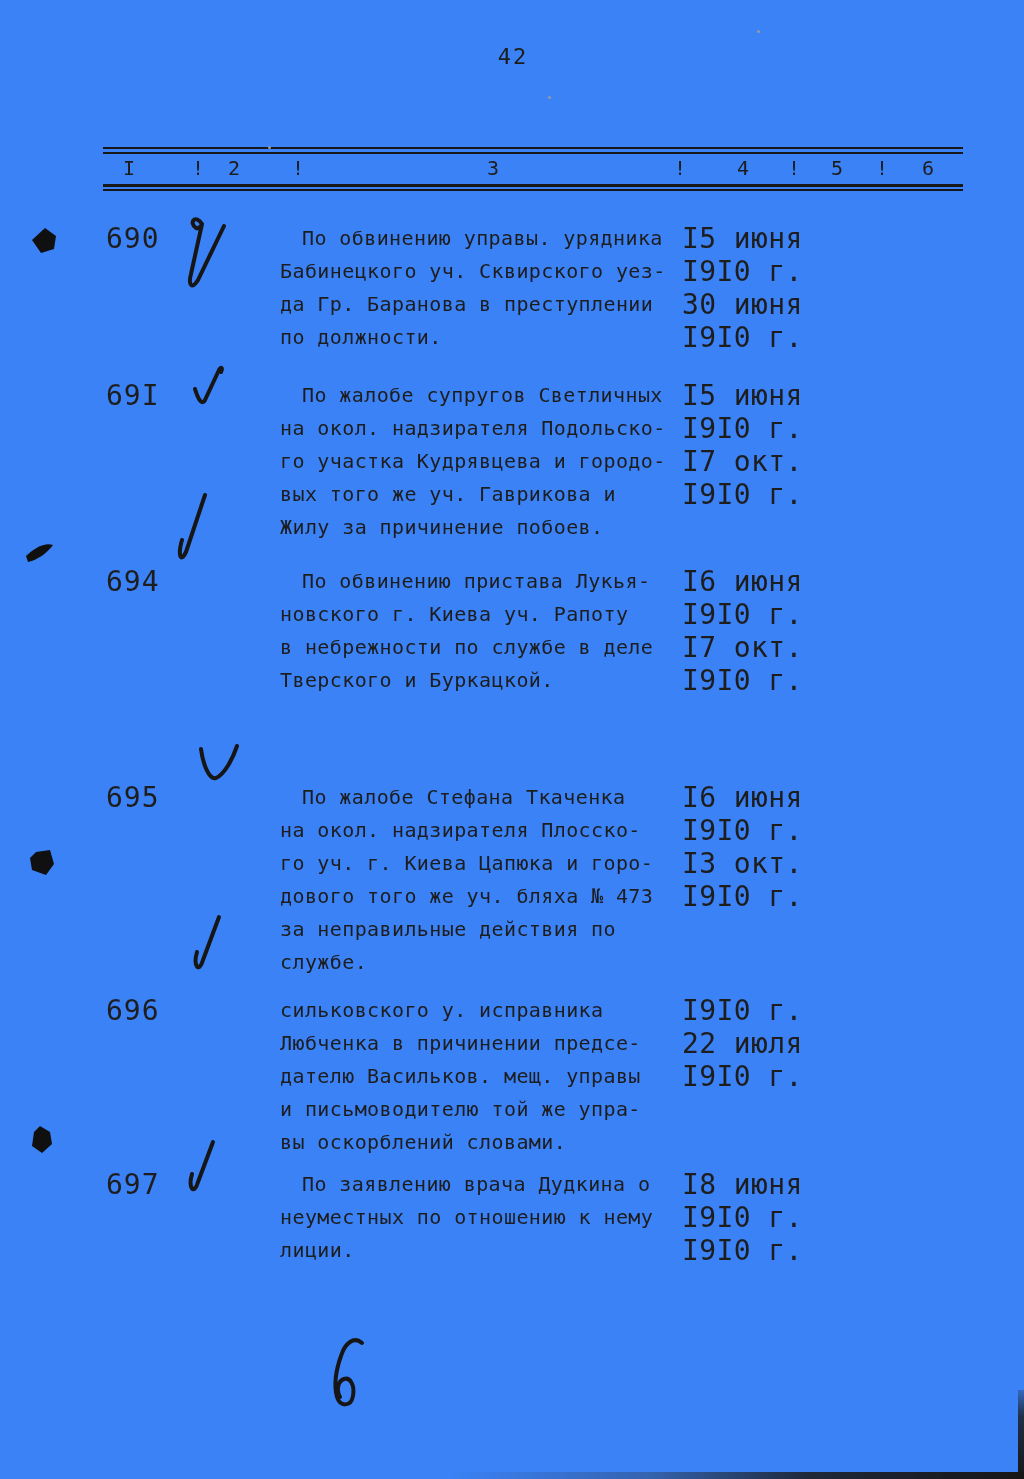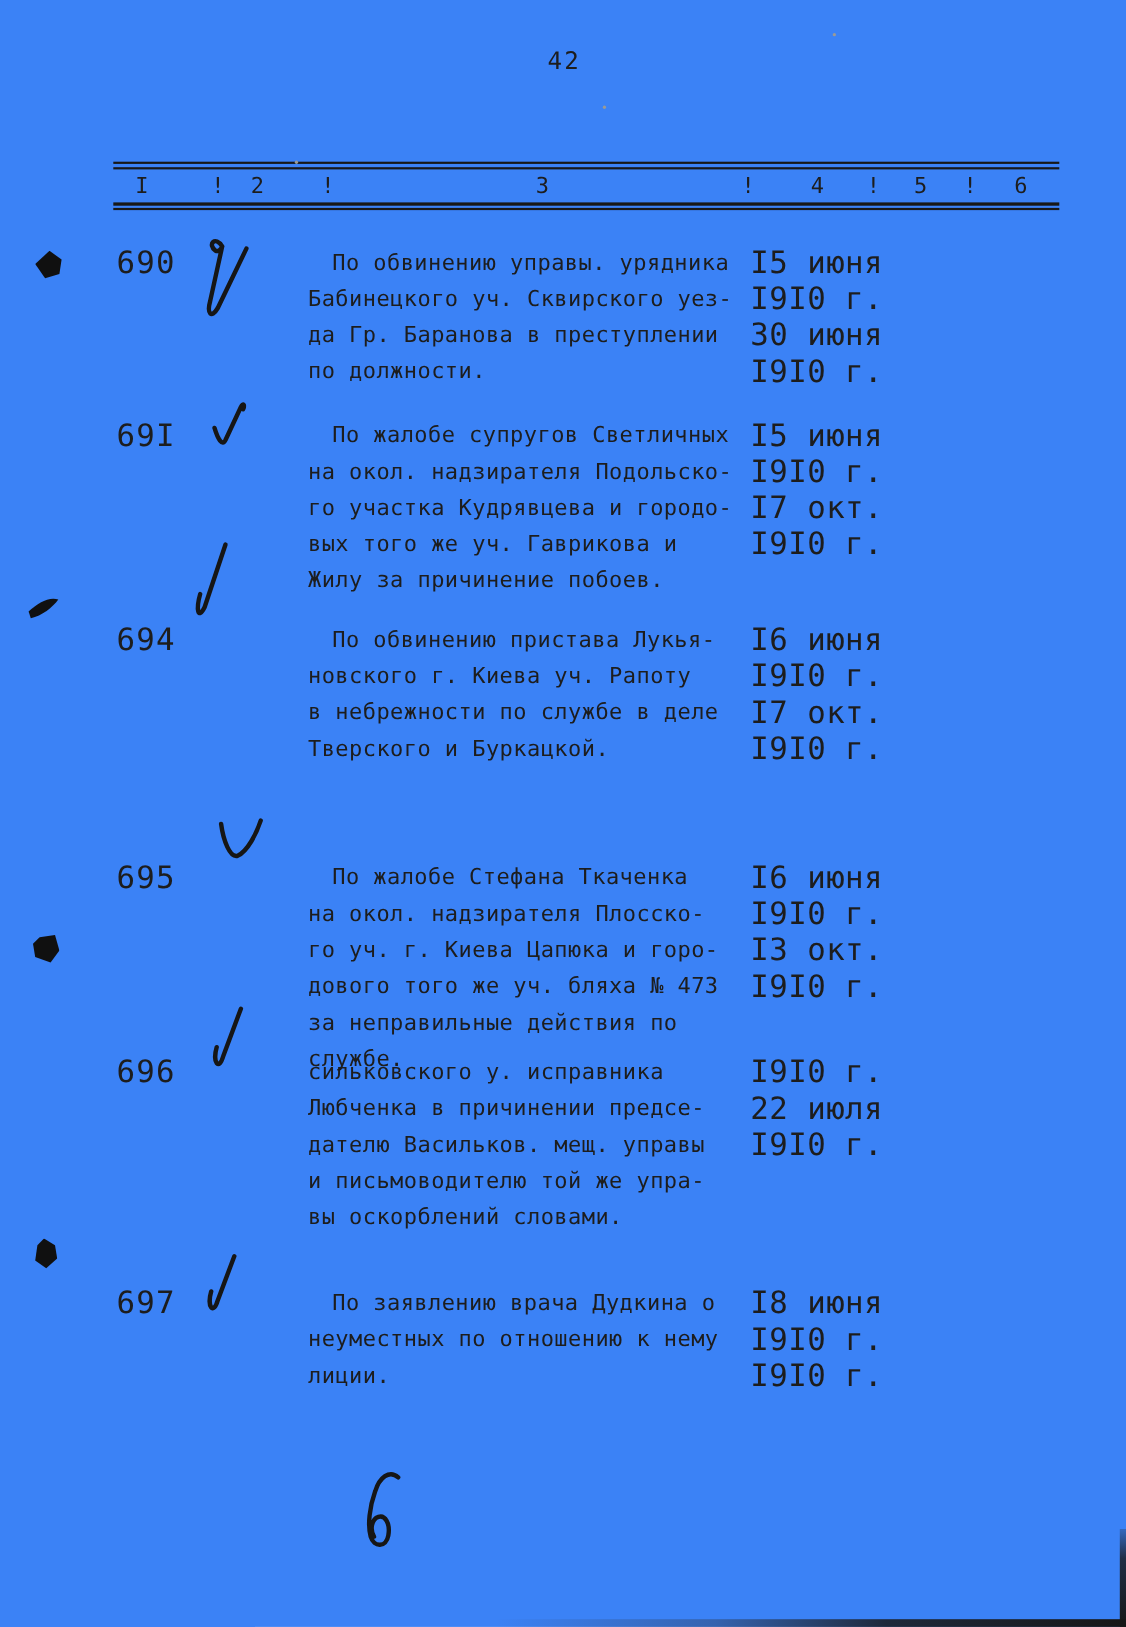--- a/index.html
+++ b/index.html
@@ -140,21 +140,21 @@
           <span class="desc">дового того же уч. бляха № 473</span>
           <span class="date">I9I0 г.</span>
         </div>
         <div class="line">
           <span class="desc">за неправильные действия по</span>
         </div>
         <div class="line">
           <span class="desc">службе.</span>
         </div>
       </div>
-      <div class="entry" style="top: 958px;">
+      <div class="entry" style="top: 994px;">
         <span class="entry-number">696</span>
         <div class="line">
           <span class="desc">сильковского у. исправника</span>
           <span class="date">I9I0 г.</span>
         </div>
         <div class="line">
           <span class="desc">Любченка в причинении предсе-</span>
           <span class="date">22 июля</span>
         </div>
         <div class="line">

